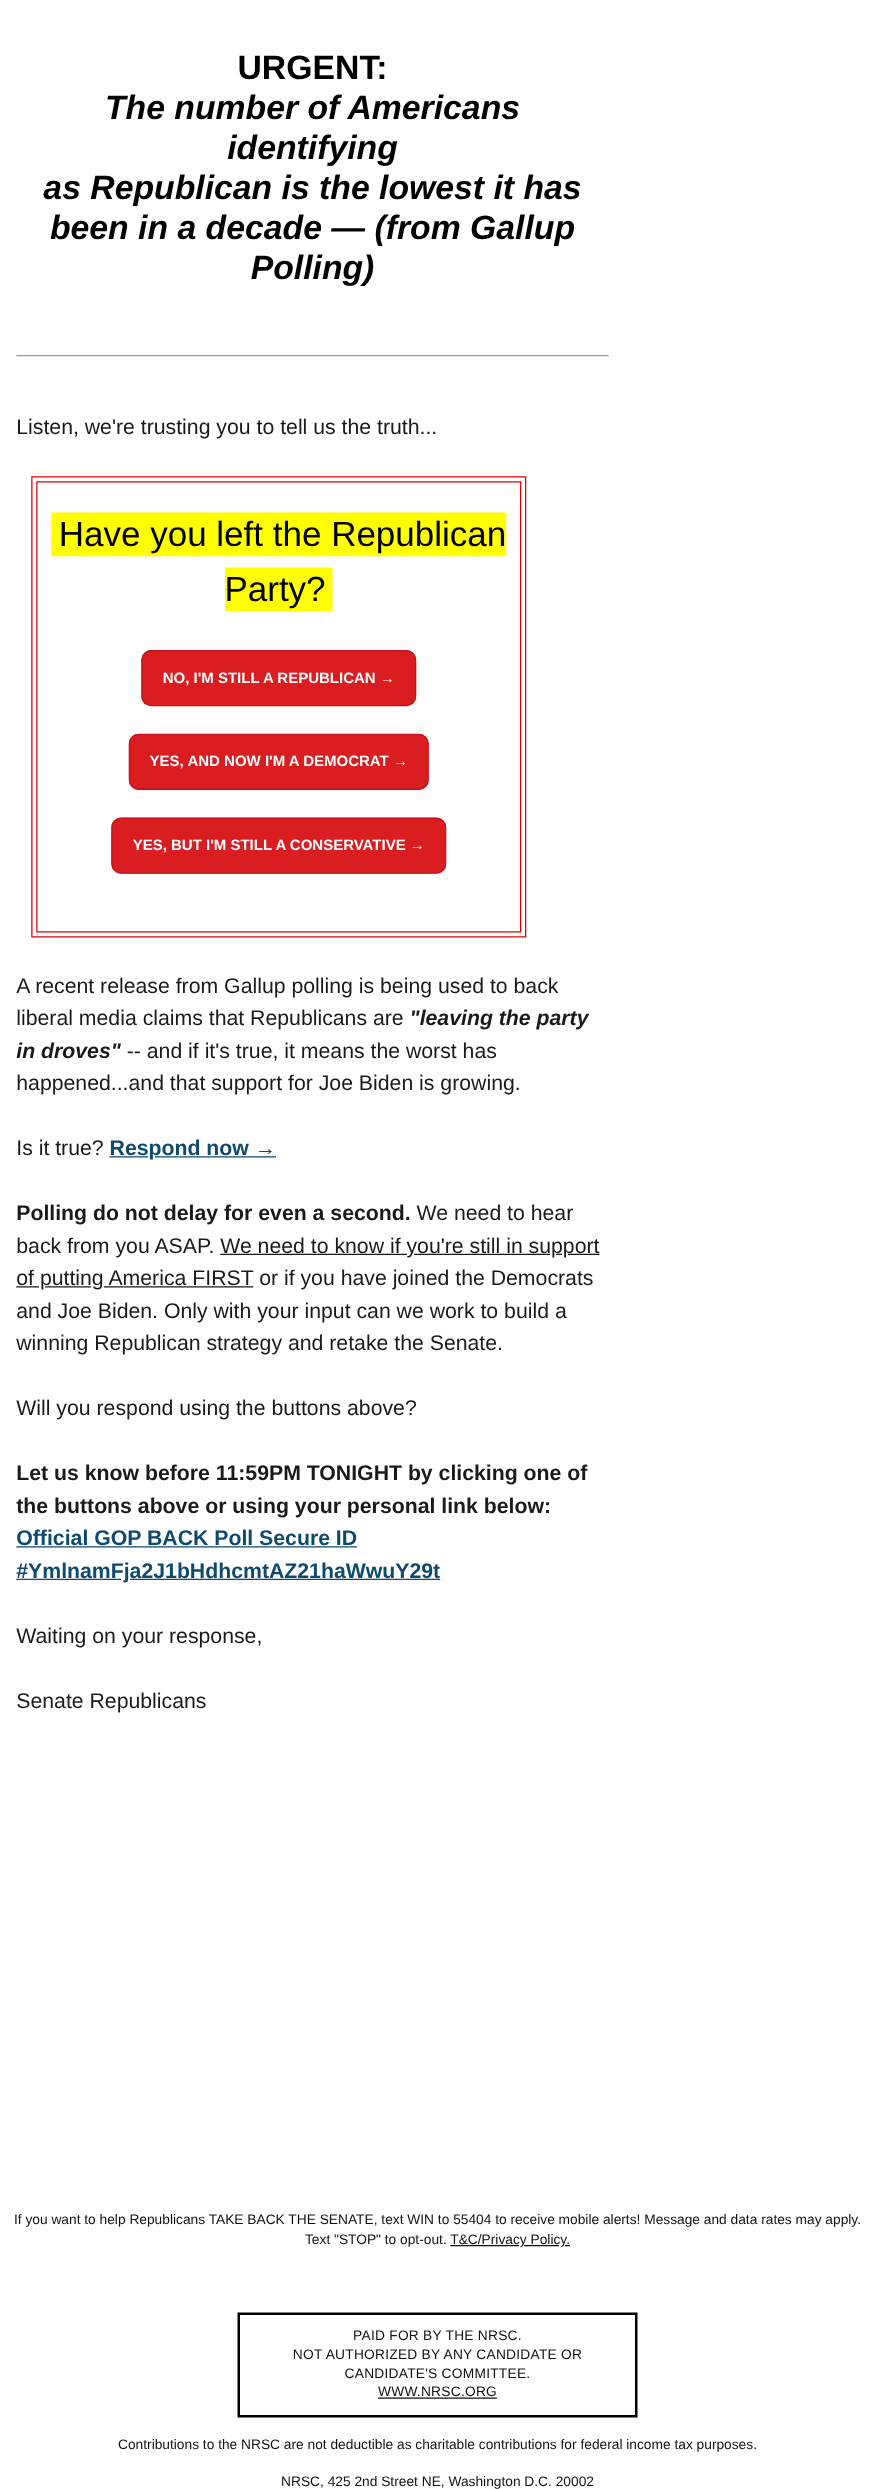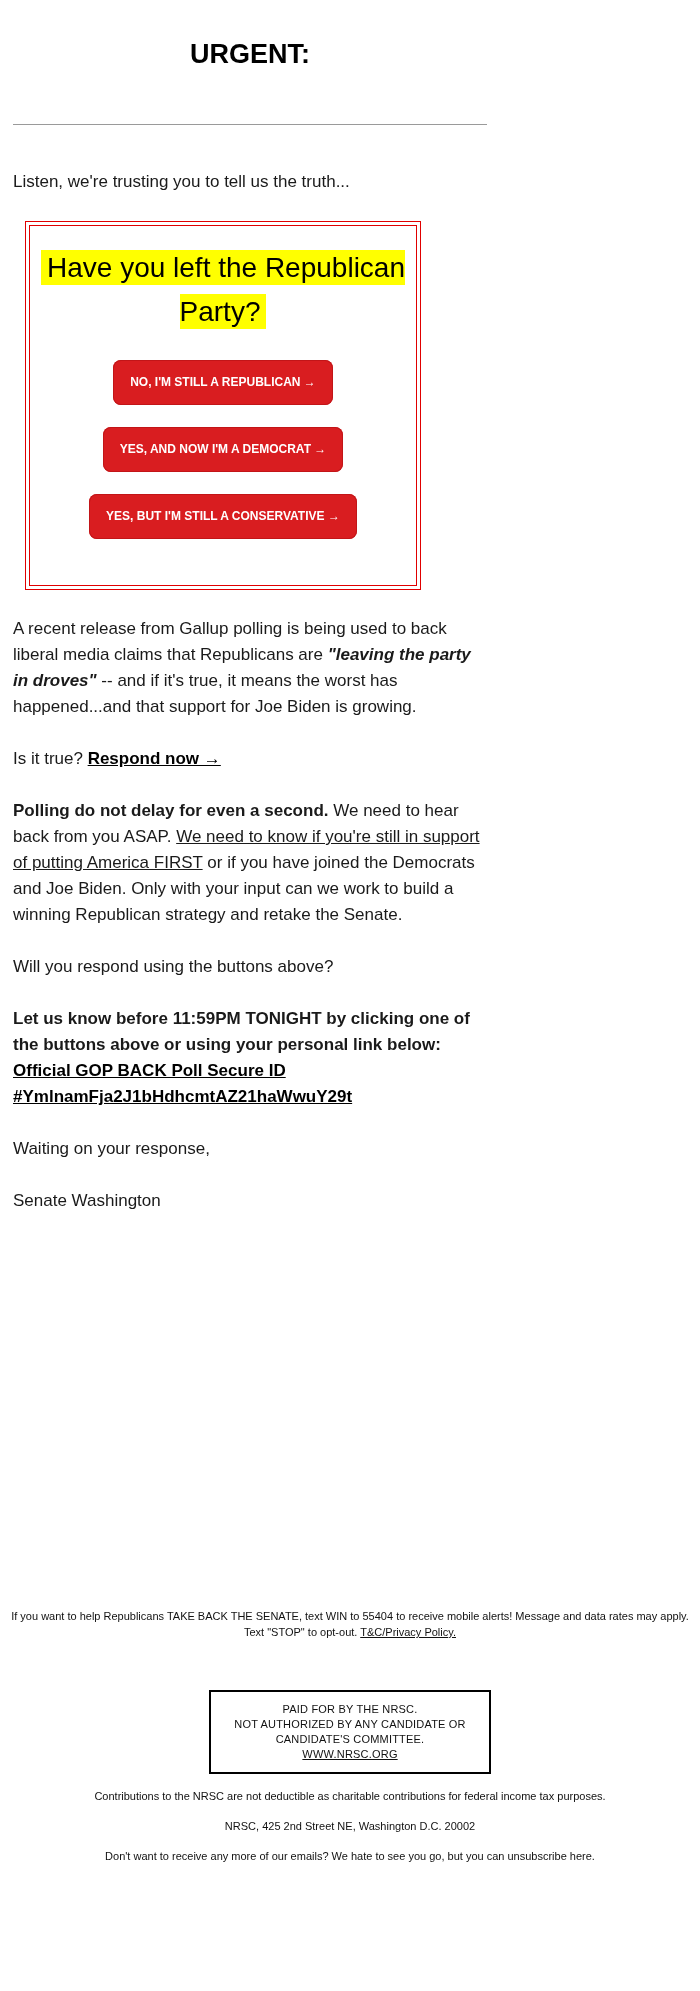--- a/index.html
+++ b/index.html
@@ -25,42 +25,46 @@
   .question .hl{ background:#ffff00; white-space:pre-line; padding:2px 6px; }
   .cta-btn{
     display:block; width:-moz-fit-content; width:fit-content;
     margin:22px auto 0 auto; background:#d91d20; color:#ffffff;
     font-weight:bold; font-size:12px; line-height:19px;
     padding:13px 17px; border-radius:8px; text-decoration:none;
     font-family:"Liberation Sans", sans-serif; cursor:pointer;
     box-shadow:0 0 0 1px #c21518 inset;
   }
   .cta-btn:first-of-type{ margin-top:26px; }
-  .blue-link{ color:#000000; font-weight:bold; text-decoration:underline; cursor:pointer; }
+  .blue-link{ color:#0c4a6e; font-weight:bold; text-decoration:underline; cursor:pointer; }
   .u{ text-decoration:underline; }
   .b{ font-weight:bold; }
   .i{ font-style:italic; font-weight:bold; }
   .spacer{ height:380px; }
   .footer{ width:680px; margin:0 auto; text-align:center; font-size:11px; line-height:16px; color:#111; padding-bottom:48px; }
   .footer p{ margin:14px 0 0 0; }
   .footer .small-link{ color:#111; text-decoration:underline; cursor:pointer; }
   .nrsc-box{
-    width:282px; margin:50px auto 13px auto; border:2px solid #000;
+    width:320px; margin:50px auto 13px auto; border:2px solid #000;
     padding:10px 8px; box-sizing:border-box; font-size:11px; line-height:15px;
     letter-spacing:0.2px;
   }
   .nrsc-box .lines{ white-space:pre-line; }
 </style>
 </head>
 <body>
 
 <div class="email-body">
 
   <div class="headline">
     <div class="urgent">URGENT:</div>
+    <div class="main">The number of Americans identifying
+as Republican is the lowest it has
+been in a decade — (from Gallup
+Polling)</div>
   </div>
 
   <hr class="rule">
 
   <p class="copy first-para">Listen, we're trusting you to tell us the truth...</p>
 
   <div class="pbox">
     <div class="pbox-inner">
       <div class="question"><span class="hl">Have you left the Republican
 Party?</span></div>
@@ -75,21 +79,21 @@
   <p class="copy"><span>Is it true? </span><a class="blue-link">Respond now →</a></p>
 
   <p class="copy"><span class="b">Polling do not delay for even a second.</span><span> We need to hear back from you ASAP. </span><span class="u">We need to know if you're still in support of putting America FIRST</span><span> or if you have joined the Democrats and Joe Biden. Only with your input can we work to build a winning Republican strategy and retake the Senate.</span></p>
 
   <p class="copy">Will you respond using the buttons above?</p>
 
   <p class="copy"><span class="b">Let us know before 11:59PM TONIGHT by clicking one of the buttons above or using your personal link below: </span><a class="blue-link">Official GOP BACK Poll Secure ID #YmlnamFja2J1bHdhcmtAZ21haWwuY29t</a></p>
 
   <p class="copy">Waiting on your response,</p>
 
-  <p class="copy">Senate Washington</p>
+  <p class="copy">Senate Republicans</p>
 
 </div>
 
 <div class="spacer"></div>
 
 <div class="footer">
 
   <p><span>If you want to help Republicans TAKE BACK THE SENATE, text WIN to 55404 to receive mobile alerts! Message and data rates may apply. Text "STOP" to opt-out. </span><a class="small-link">T&amp;C/Privacy Policy.</a></p>
 
   <div class="nrsc-box">

